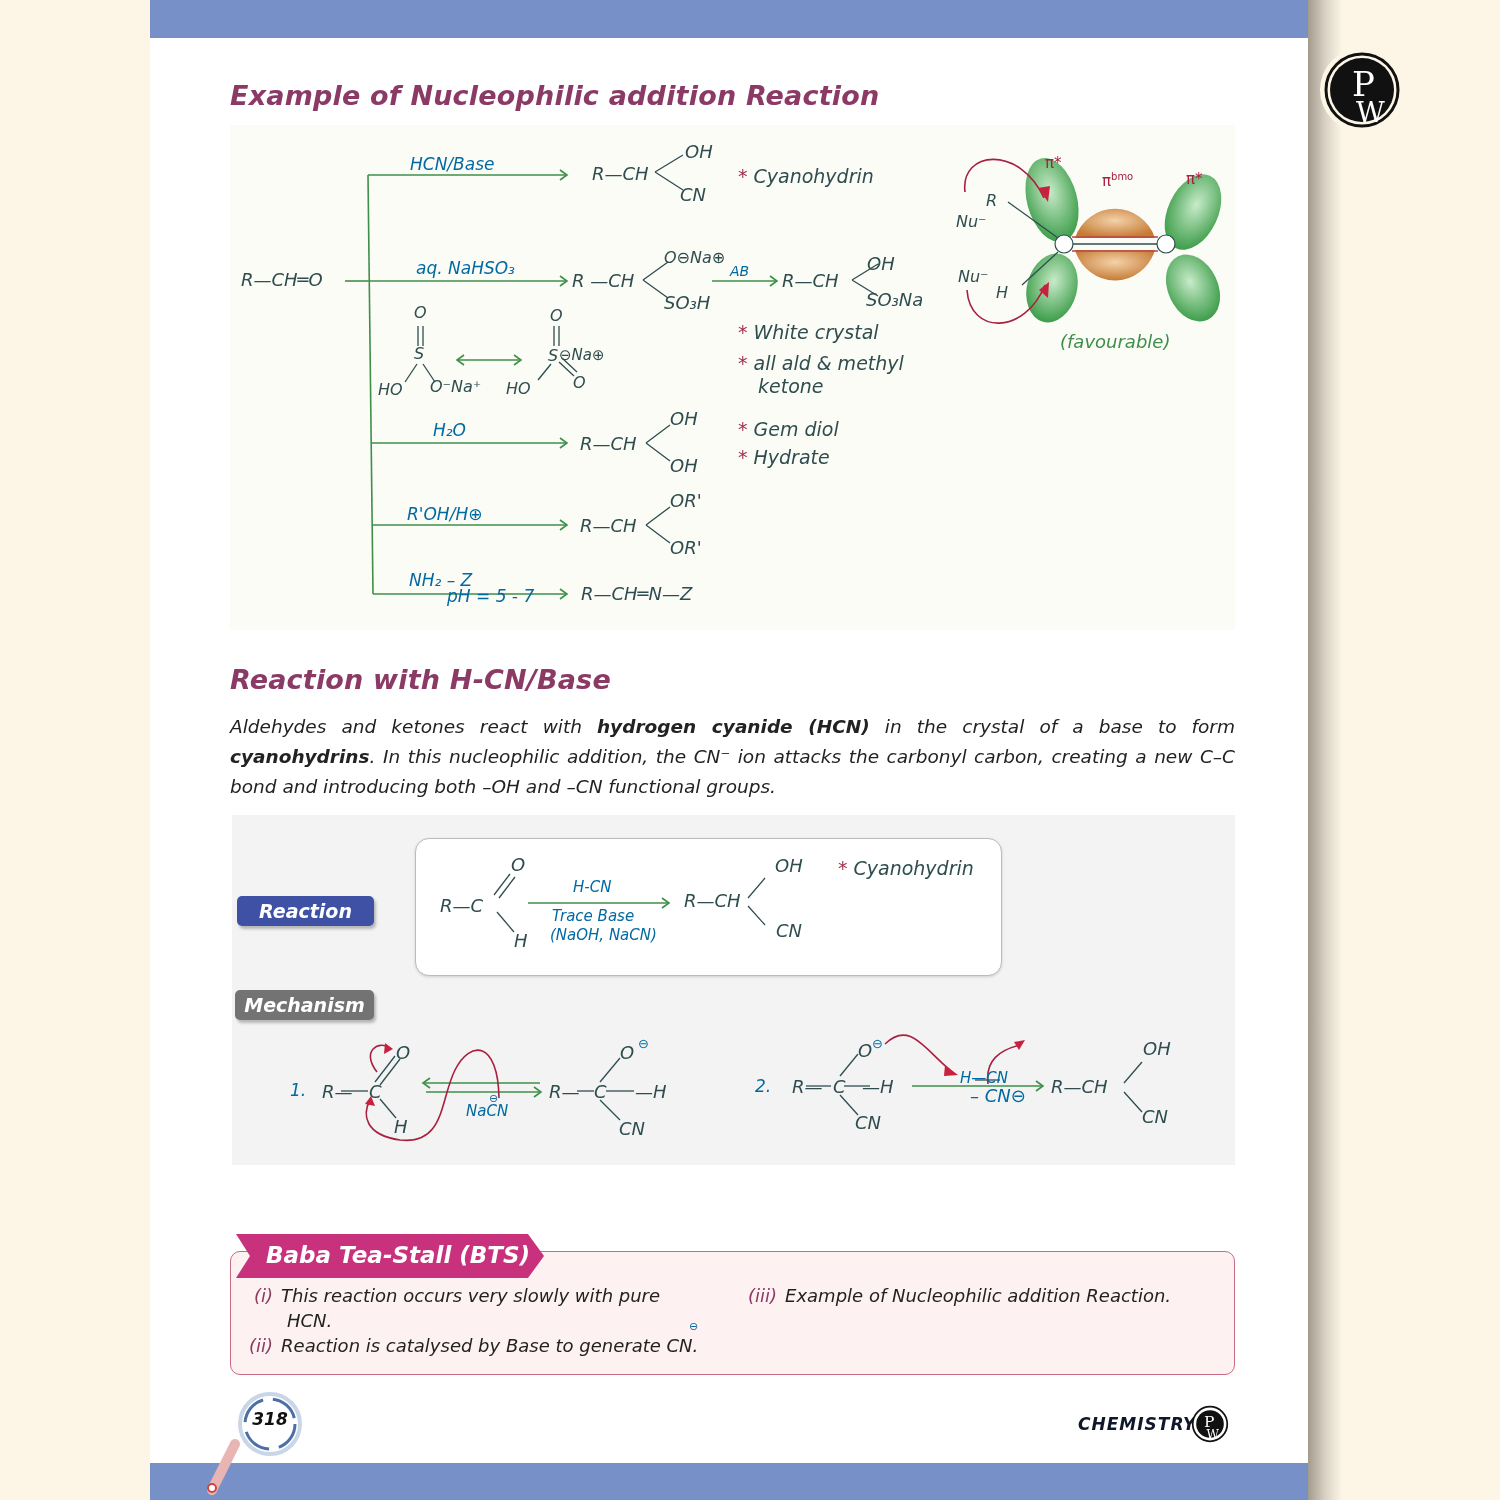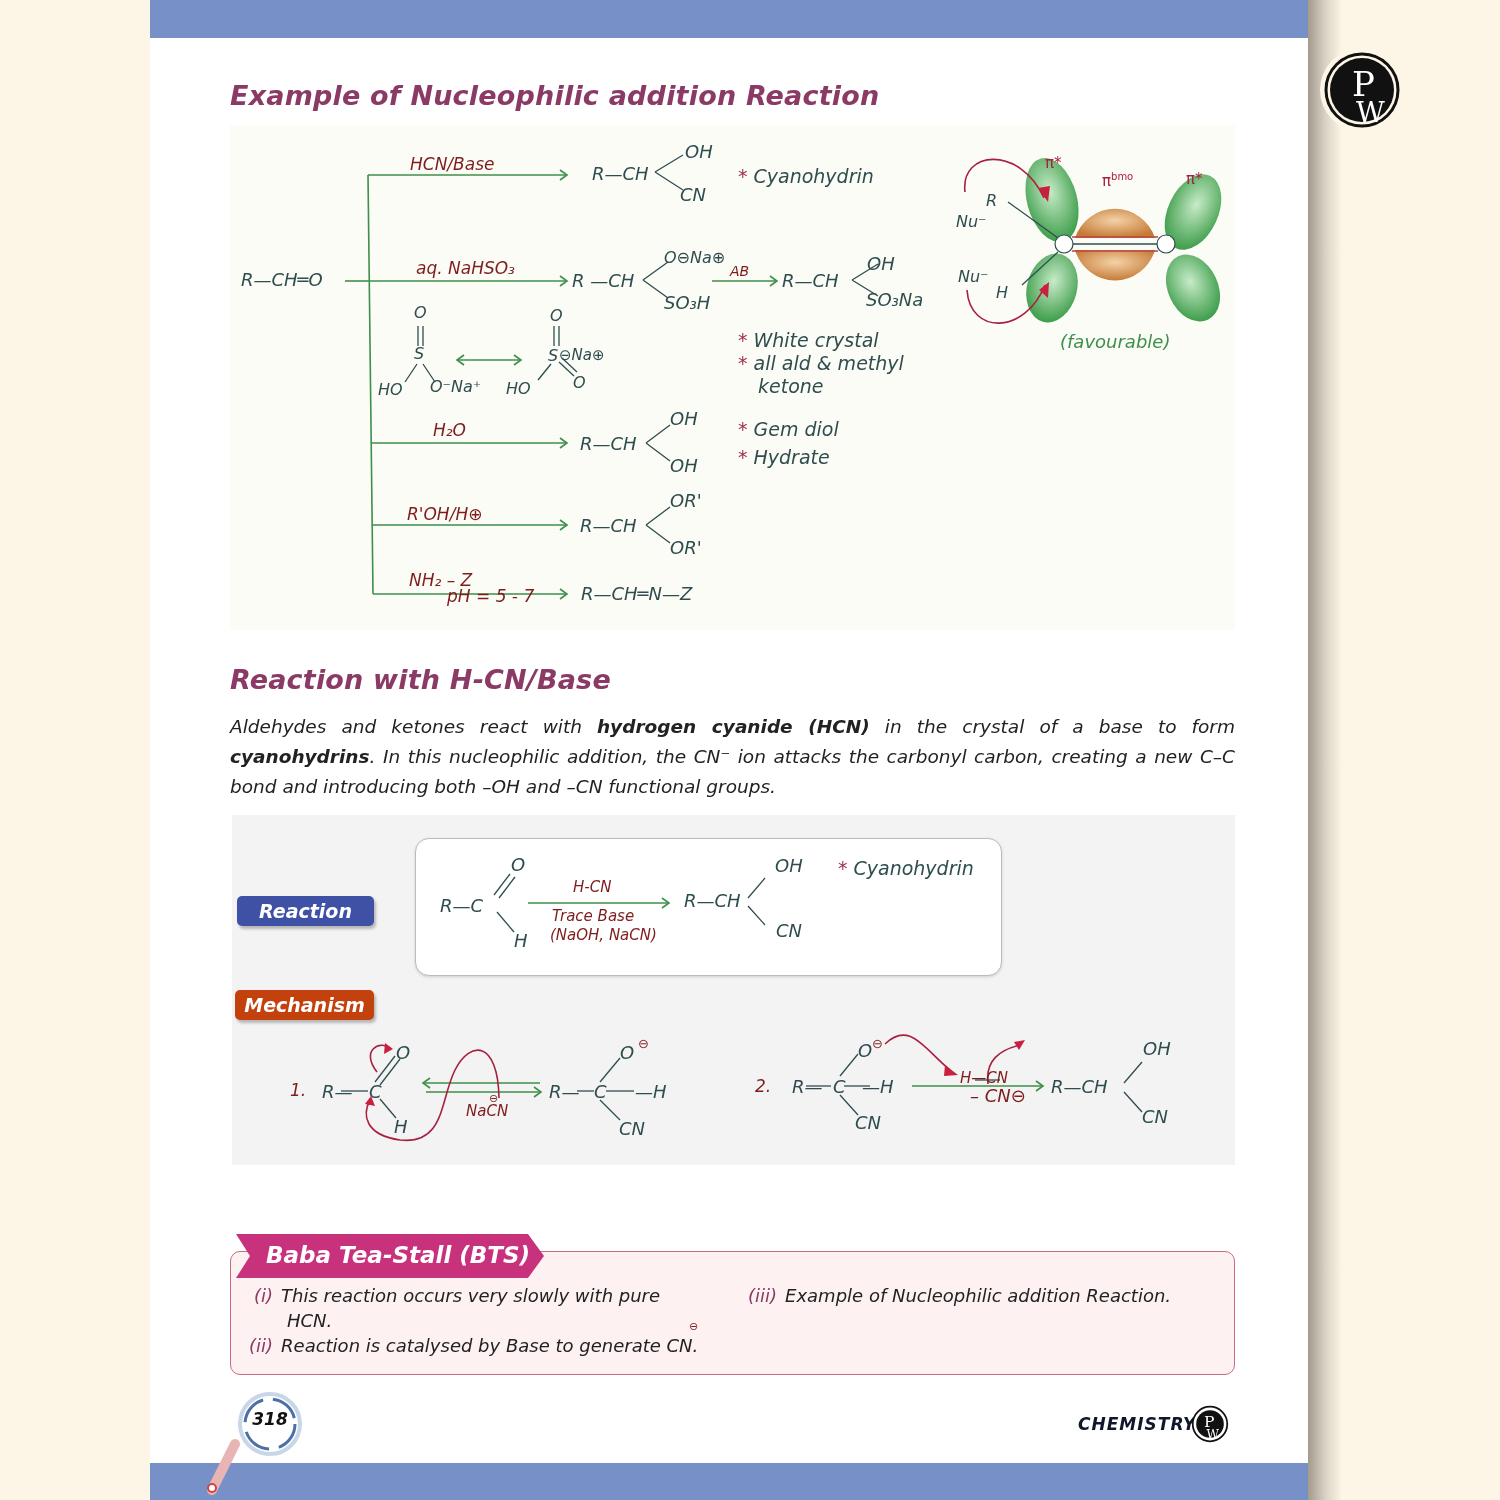--- a/index.html
+++ b/index.html
@@ -5,31 +5,31 @@
   html, body { margin:0; padding:0; }
   body { width:1500px; height:1500px; background:#fdf6e6; position:relative; overflow:hidden; font-family:"DejaVu Sans", sans-serif; }
   .page { position:absolute; left:150px; top:0; width:1158px; height:1500px; background:#ffffff; }
   .page-shadow { position:absolute; left:1308px; top:0; width:34px; height:1500px; background:linear-gradient(to right,#a39a8c,#d8d2c4 50%,#fdf6e6); }
   .top-band { position:absolute; left:0; top:0; width:1158px; height:38px; background:#7890c8; }
   .bottom-band { position:absolute; left:0; top:1463px; width:1158px; height:37px; background:#7890c8; }
   .brand-logo { position:absolute; left:1318px; top:46px; width:88px; height:88px; }
   .h-title { position:absolute; font-family:"DejaVu Sans", sans-serif; font-style:italic; font-weight:bold; color:#8b3a66; font-size:27px; letter-spacing:0.2px; }
   .panel1 { position:absolute; left:230px; top:125px; width:1005px; height:505px; background:#fcfcf7; }
   .chem { position:absolute; font-family:"DejaVu Sans", sans-serif; font-style:italic; color:#2f4d4f; font-size:18px; white-space:nowrap; }
-  .reag { position:absolute; font-family:"DejaVu Sans", sans-serif; font-style:italic; color:#7f1d1d; font-size:17px; white-space:nowrap;text-align:right; }
+  .reag { position:absolute; font-family:"DejaVu Sans", sans-serif; font-style:italic; color:#0369a1; font-size:17px; white-space:nowrap;text-align:right; }
   .note { position:absolute; font-family:"DejaVu Sans", sans-serif; font-style:italic; color:#2f4d4f; font-size:19px; white-space:nowrap; line-height:24px; }
   .note .ast { color:#a0304a; margin-right:6px; }
   svg { position:absolute; overflow:visible; }
   .para { position:absolute; left:230px; top:712px; width:1005px; font-family:"DejaVu Sans", sans-serif; font-style:italic; color:#222; font-size:18.5px; line-height:30px; text-align:justify; }
   .para b { font-weight:bold; font-style:italic; }
   .gray-panel { position:absolute; left:232px; top:815px; width:1003px; height:350px; background:#f3f3f3; }
   .reaction-box { position:absolute; left:415px; top:838px; width:585px; height:136px; background:#fff; border:1.5px solid #bbb; border-radius:14px; box-shadow:0 1px 3px rgba(0,0,0,0.15); }
   .tag { position:absolute; height:30px; border-radius:5px; color:#fff; font-style:italic; font-weight:bold; font-size:19px; font-family:"DejaVu Sans", sans-serif; display:flex; align-items:center; justify-content:center; box-shadow:2px 3px 3px rgba(0,0,0,0.25); }
   .tag-reaction { left:237px; top:896px; width:137px; background:#3f51a5; }
-  .tag-mechanism { left:235px; top:990px; width:139px; background:#c2410c; }
+  .tag-mechanism { left:235px; top:990px; width:139px; background:#737373; }
   .bts-box { position:absolute; left:230px; top:1251px; width:1003px; height:122px; background:#fdf1f2; border:1.5px solid #c96b83; border-radius:10px; }
   .bts-banner { position:absolute; left:232px; top:1234px; width:312px; height:44px; }
   .bts-title { position:absolute; left:266px; top:1242px; color:#fff; font-style:italic; font-weight:bold; font-size:23px; font-family:"DejaVu Sans", sans-serif; white-space:nowrap; }
   .bts-item { position:absolute; font-family:"DejaVu Sans", sans-serif; font-style:italic; color:#222; font-size:18px; white-space:nowrap; }
   .bts-item .num { color:#8b3a66; margin-right:8px; }
   .footer-subject { position:absolute; left:1078px; top:1414px; font-family:"DejaVu Sans", sans-serif; font-style:italic; font-weight:bold; font-size:17px; color:#0f172a; letter-spacing:1px; }
   .page-number { position:absolute; left:244px; top:1409px; width:50px; text-align:center; font-family:"DejaVu Sans", sans-serif; font-style:italic; font-weight:bold; font-size:17px; color:#111; }
 </style>
 </head>
 <body>
@@ -102,21 +102,21 @@
 <div class="note" style="left:738px;top:164px;"><span class="ast">*</span><span>Cyanohydrin</span></div>
 
 <div class="reag" style="left:416px;top:258px;">aq. NaHSO₃</div>
 <div class="chem" style="left:572px;top:270px;">R —CH</div>
 <div class="chem" style="left:664px;top:248px;font-size:16px;">O⊖Na⊕</div>
 <div class="chem" style="left:664px;top:292px;">SO₃H</div>
 <div class="reag" style="left:730px;top:263px;font-size:14px;">AB</div>
 <div class="chem" style="left:782px;top:270px;">R—CH</div>
 <div class="chem" style="left:867px;top:253px;">OH</div>
 <div class="chem" style="left:866px;top:289px;">SO₃Na</div>
-<div class="note" style="left:738px;top:328px;text-align:center;"><span class="ast">*</span><span>White crystal</span></div>
+<div class="note" style="left:738px;top:320px;text-align:center;"><span class="ast">*</span><span>White crystal</span></div>
 <div class="note" style="left:738px;top:351px;"><span class="ast">*</span><span>all ald &amp; methyl</span></div>
 <div class="note" style="left:758px;top:374px;">ketone</div>
 
 <div class="chem" style="left:414px;top:303px;font-size:16px;">O</div>
 <div class="chem" style="left:414px;top:344px;font-size:16px;">S</div>
 <div class="chem" style="left:378px;top:380px;font-size:16px;">HO</div>
 <div class="chem" style="left:430px;top:377px;font-size:16px;">O⁻Na⁺</div>
 <div class="chem" style="left:550px;top:306px;font-size:16px;">O</div>
 <div class="chem" style="left:548px;top:346px;font-size:16px;">S</div>
 <div class="chem" style="left:559px;top:346px;font-size:15px;">⊖Na⊕</div>

